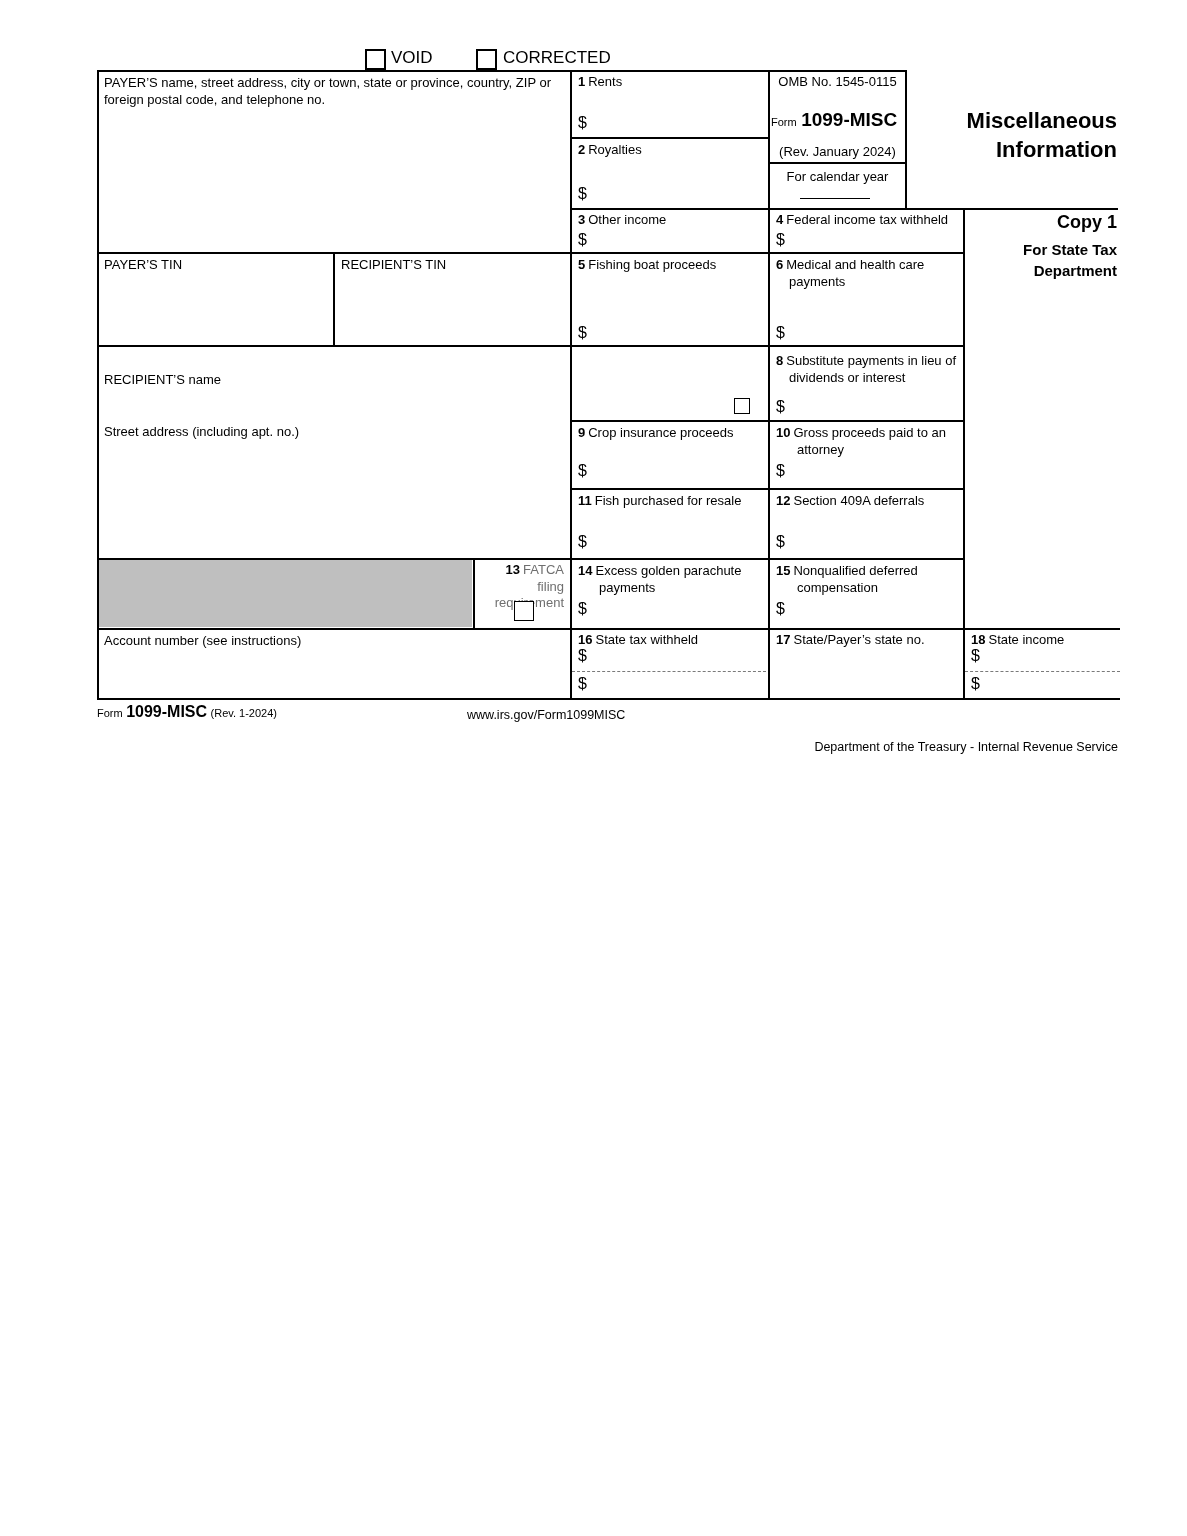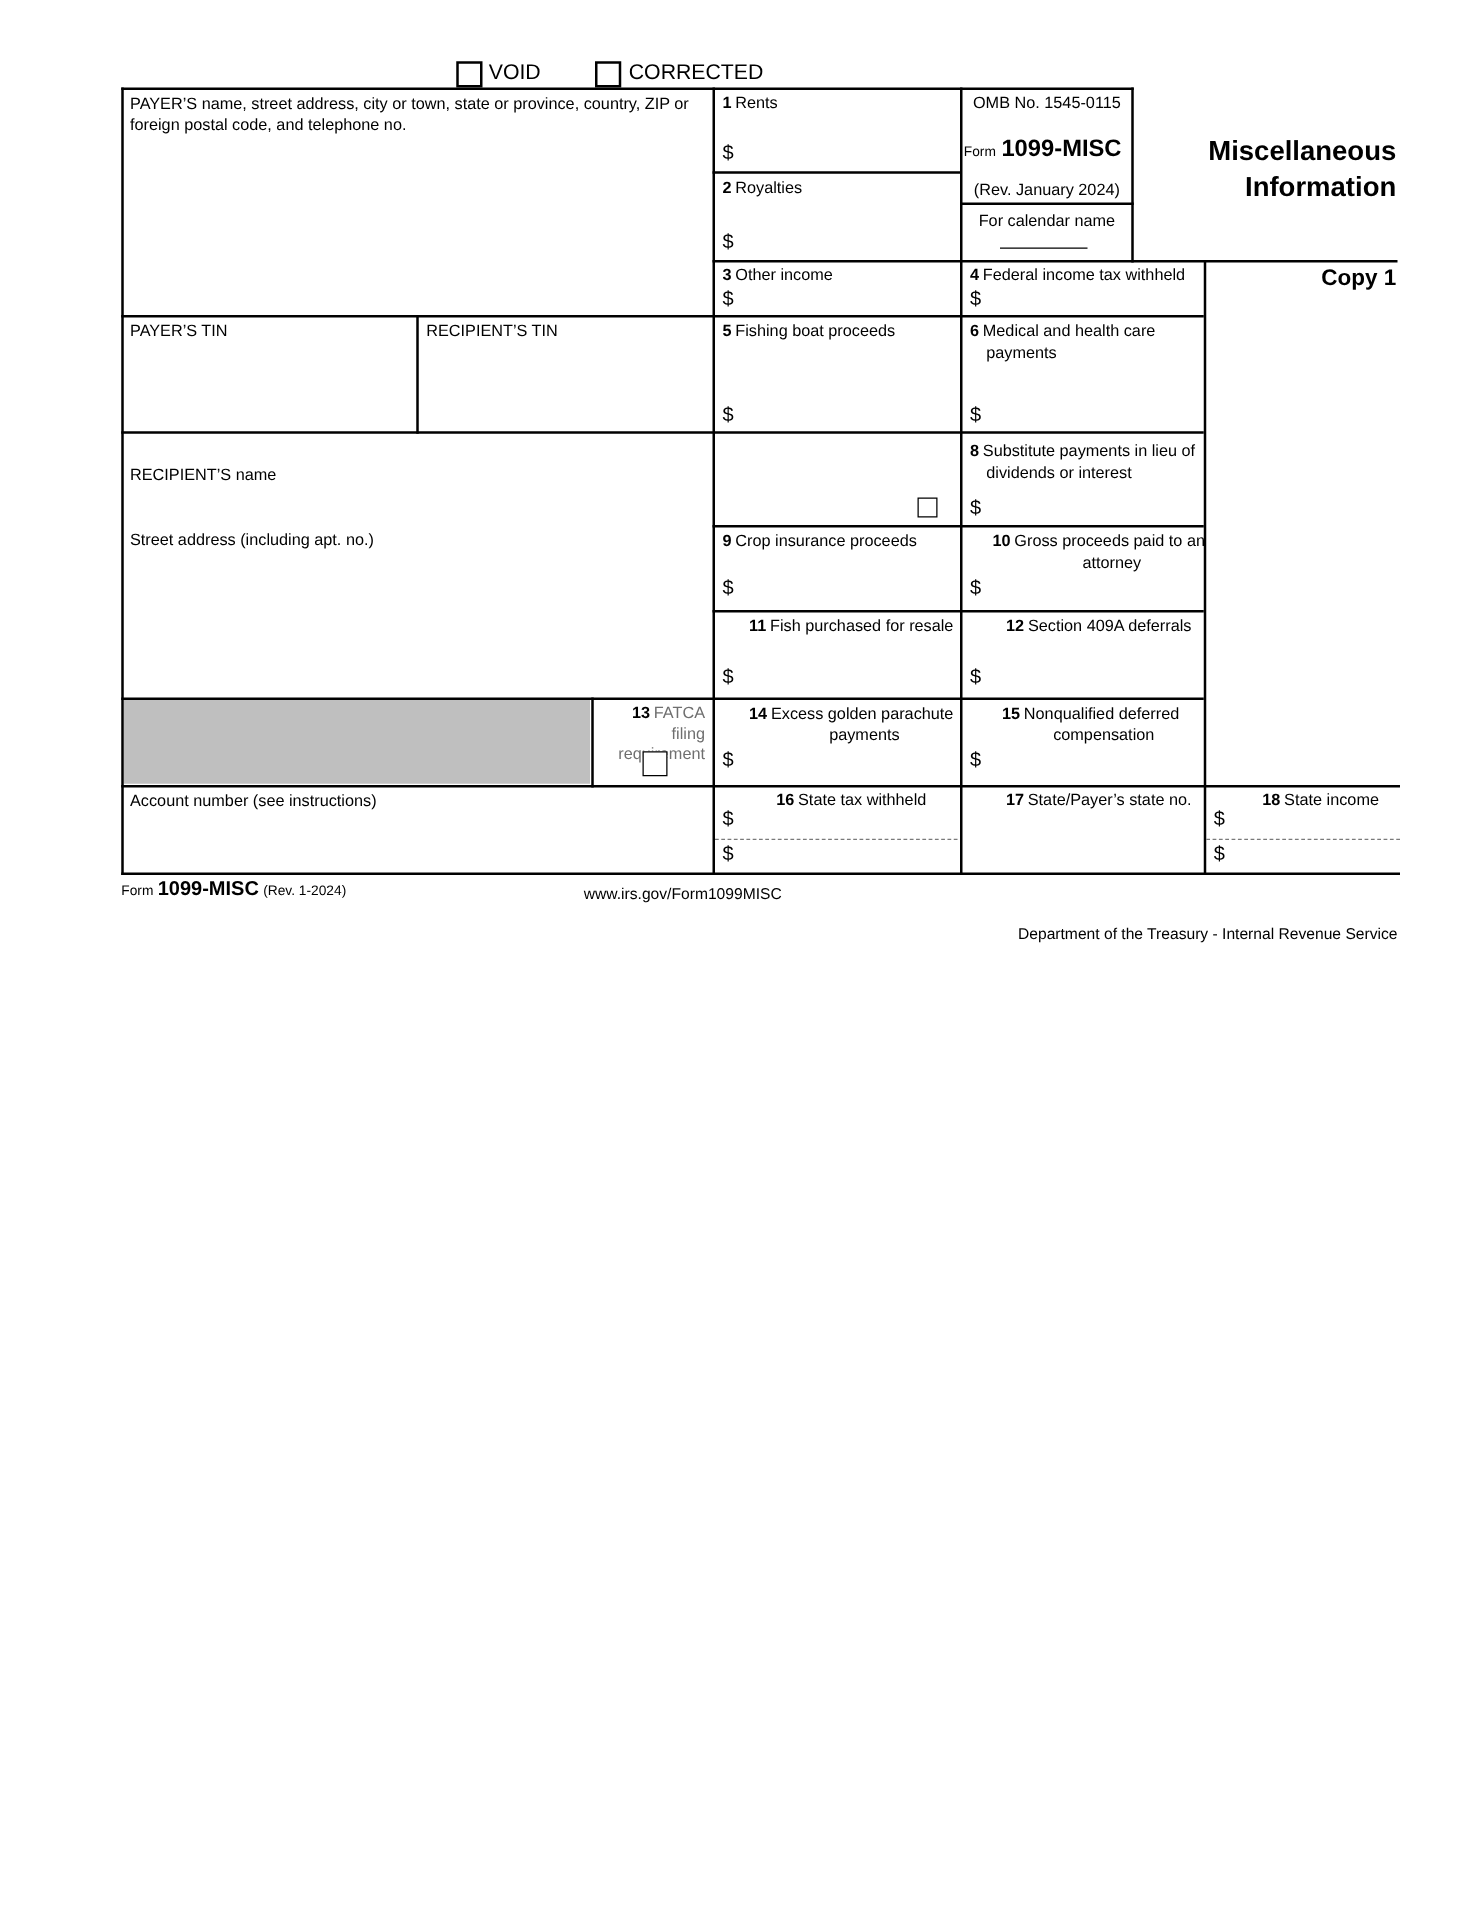--- a/index.html
+++ b/index.html
@@ -6,21 +6,21 @@
   #page {
     position:relative; width:1187px; height:1536px; background:#ffffff;
     font-family:"Liberation Sans", sans-serif; color:#000;
   }
   .hl { position:absolute; height:2px; background:#000; }
   .vl { position:absolute; width:2px; background:#000; }
   .thin { position:absolute; height:1px; background:#000; }
   .dash { position:absolute; height:0; border-top:1px dashed #7a7a7a; }
   .lbl { position:absolute; font-size:13px; line-height:16.5px; }
   .n1 { padding-left:13px; text-indent:-13px; }
-  .n2 { padding-left:21px; text-indent:-21px;text-align:center; }
+  .n2 { padding-left:21px; text-indent:-21px; }
   .num { font-weight:bold; margin-right:3px; }
   .dollar { position:absolute; font-size:16px; line-height:18px; }
   .cb { position:absolute; border:2px solid #000; background:#fff; }
   .ctr { text-align:center; }
   .rt { text-align:right; }
   .shade { position:absolute; }
   .cbrow-lbl { position:absolute; font-size:17px; line-height:19px; }
   .title { position:absolute; font-weight:bold; font-size:22px; line-height:29px;text-align:right; }
   .copy1 { position:absolute; font-weight:bold; font-size:18px; line-height:20px; }
   .copyfor { position:absolute; font-weight:bold; font-size:15px; line-height:21px; }
@@ -67,28 +67,32 @@
   <div class="lbl" style="left:104px;top:372px">RECIPIENT’S name</div>
   <div class="lbl" style="left:104px;top:424px">Street address (including apt. no.)</div>
   <div class="lbl" style="left:104px;top:633px">Account number (see instructions)</div>
 
   <div class="lbl ctr" style="left:770px;top:74px;width:135px">OMB No. 1545-0115</div>
   <div style="position:absolute;left:771px;top:109px;width:134px">
     <span class="fsm">Form</span>
     <span class="fbig">1099-MISC</span>
   </div>
   <div class="lbl ctr" style="left:770px;top:144px;width:135px">(Rev. January 2024)</div>
-  <div class="lbl ctr" style="left:770px;top:169px;width:135px">For calendar name</div>
+  <div class="lbl ctr" style="left:770px;top:169px;width:135px">For calendar year</div>
   <div class="thin" style="left:800px;top:198px;width:70px"></div>
 
   <div class="title rt" style="right:70px;top:106px;width:240px">
     <div>Miscellaneous</div>
     <div>Information</div>
   </div>
   <div class="copy1 rt" style="right:70px;top:212px;width:200px">Copy 1</div>
+  <div class="copyfor rt" style="right:70px;top:239px;width:200px">
+    <div>For State Tax</div>
+    <div>Department</div>
+  </div>
 
   <div class="lbl n1" style="left:578px;top:74px;width:180px"><span class="num">1</span><span>Rents</span></div>
   <div class="dollar" style="left:578px;top:114px">$</div>
   <div class="lbl n1" style="left:578px;top:142px;width:180px"><span class="num">2</span><span>Royalties</span></div>
   <div class="dollar" style="left:578px;top:185px">$</div>
 
   <div class="lbl n1" style="left:578px;top:212px;width:180px"><span class="num">3</span><span>Other income</span></div>
   <div class="dollar" style="left:578px;top:231px">$</div>
   <div class="lbl n1" style="left:776px;top:212px;width:185px"><span class="num">4</span><span>Federal income tax withheld</span></div>
   <div class="dollar" style="left:776px;top:231px">$</div>

